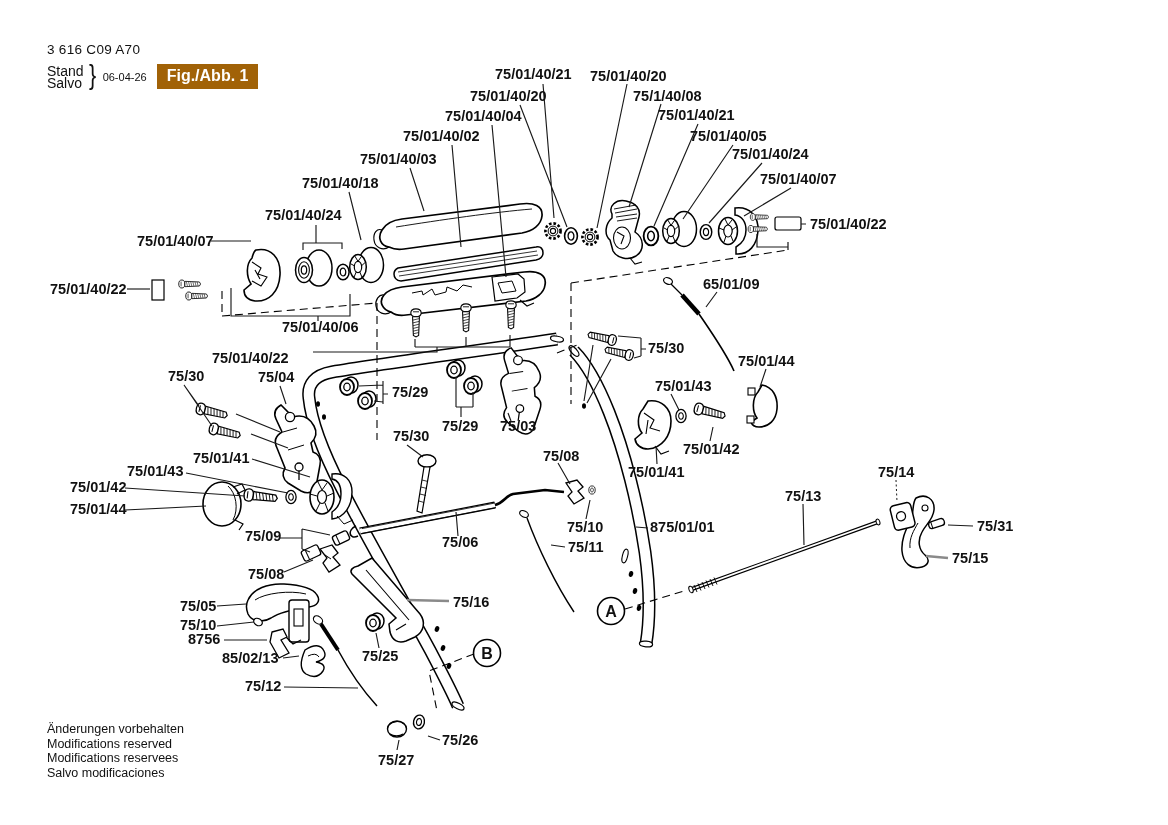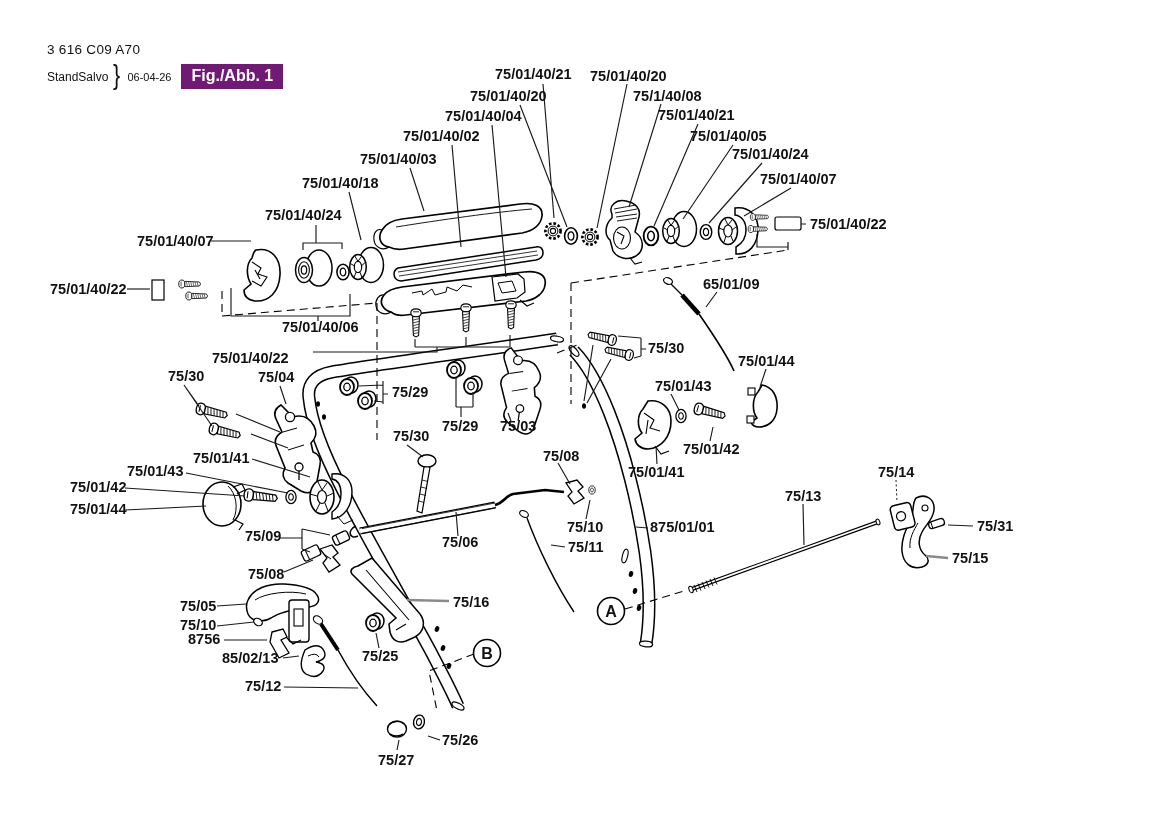--- a/index.html
+++ b/index.html
@@ -3,24 +3,24 @@
 <meta charset="utf-8">
 <style>
   html,body{margin:0;padding:0;background:#fff;}
   #page{position:relative;width:1168px;height:795px;background:#fff;overflow:hidden;
         font-family:"Liberation Sans",sans-serif;color:#111;}
   #diagram{position:absolute;left:0;top:0;}
   .lbl{font:bold 14.5px "Liberation Sans",sans-serif;fill:#111;}
   .mk{font:bold 16px "Liberation Sans",sans-serif;fill:#111;text-anchor:middle;}
   .hdr-num{position:absolute;left:47px;top:42px;font-size:13.5px;letter-spacing:.3px;}
   .hdr-row{position:absolute;left:47px;top:62px;display:flex;align-items:center;gap:4px;}
-  .stand-issue{display:flex;flex-direction:row;font-size:12px;line-height:12px;}
+  .stand-issue{display:flex;flex-direction:column;font-size:14px;line-height:12px;}
   .brace{font-size:27px;font-weight:400;transform:scaleX(.8);margin-top:-2px;}
   .hdr-date{font-size:11px;margin:0 6px 0 2px;}
-  .fig-box{background:#701a75;color:#fff;font-weight:bold;font-size:16px;padding:3px 10px 4px 10px;}
+  .fig-box{background:#a16207;color:#fff;font-weight:bold;font-size:16px;padding:3px 10px 4px 10px;}
   .footer{position:absolute;left:47px;top:722px;font-size:12.5px;line-height:14.5px;}
 </style>
 </head>
 <body>
 
 <div id="page">
 
   <div class="hdr-num">3 616 C09 A70</div>
   <div class="hdr-row">
     <span class="stand-issue">
@@ -376,14 +376,20 @@
     <g>
       <circle cx="611" cy="611" r="13.5" fill="#fff" stroke="#000" stroke-width="1.6"></circle>
       <text class="mk" x="611" y="617">A</text>
     </g>
     <g>
       <circle cx="487" cy="653" r="13.5" fill="#fff" stroke="#000" stroke-width="1.6"></circle>
       <text class="mk" x="487" y="659">B</text>
     </g>
   </svg>
 
+  <div class="footer">
+    <div>Änderungen vorbehalten</div>
+    <div>Modifications reserved</div>
+    <div>Modifications reservees</div>
+    <div>Salvo modificaciones</div>
+  </div>
 
 </div>
 
 </body></html>

